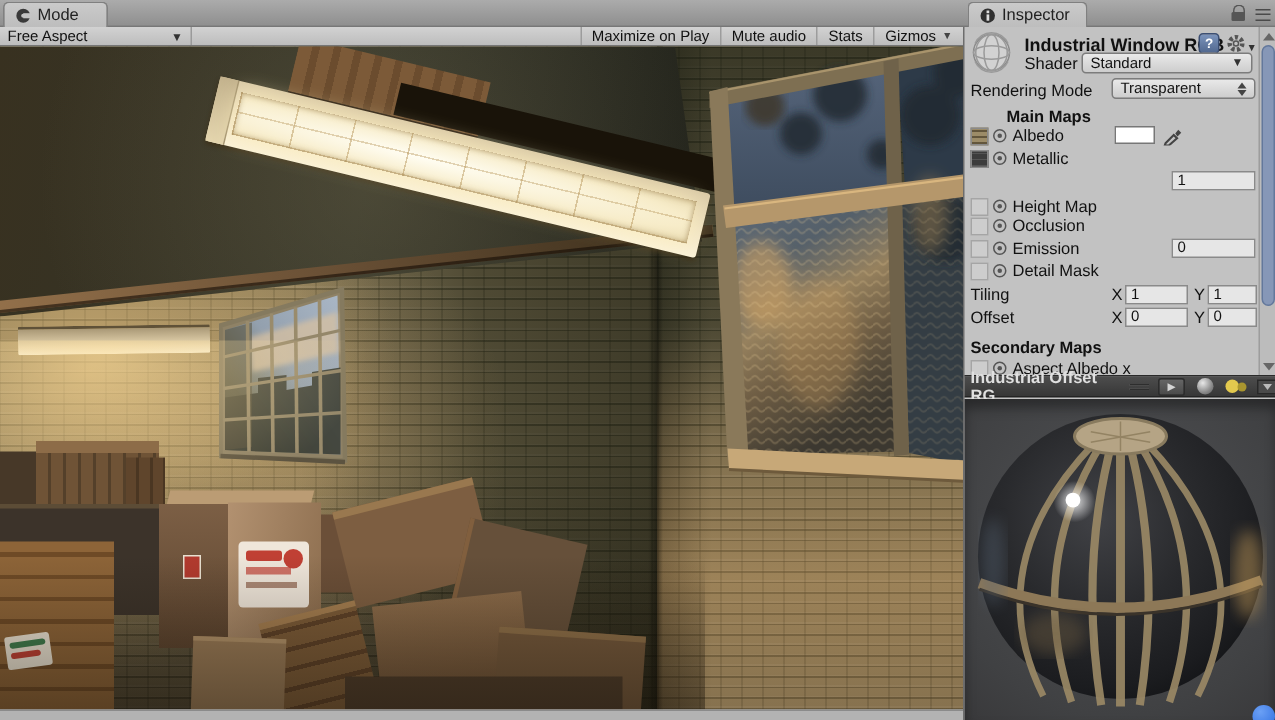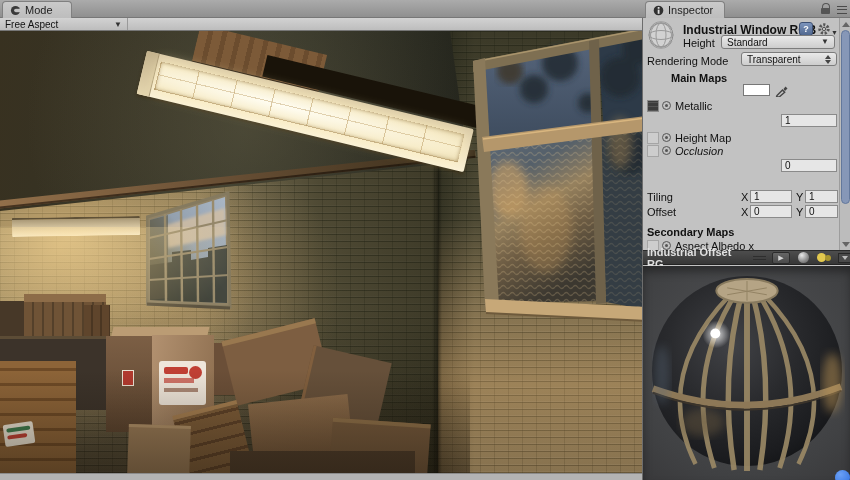--- a/index.html
+++ b/index.html
@@ -188,20 +188,35 @@
           <i></i>
         </span>
     </div>
   </div>
 
   <div class="gtoolbar">
     <div class="aspect">
       <span>Free Aspect</span>
       <span class="arrow">▼</span>
     </div>
+    <div class="gt-buttons">
+      <div class="gt-btn">
+        <span>Maximize on Play</span>
+      </div>
+      <div class="gt-btn">
+        <span>Mute audio</span>
+      </div>
+      <div class="gt-btn">
+        <span>Stats</span>
+      </div>
+      <div class="gt-btn">
+        <span>Gizmos</span>
+        <span class="arrow">▼</span>
+      </div>
+    </div>
   </div>
 
   <div id="viewport">
     <div class="wall-back brick">
         <div class="light"></div>
       </div>
     <div class="wall-right brick">
         <div class="light"></div>
       </div>
     <div class="corner-seam"></div>
@@ -359,65 +374,80 @@
     </svg>
     <div style="position:absolute;left:40px;top:5px;font-size:12px;font-weight:bold;">Industrial Window RGB</div>
     <div class="help-icon">?</div>
     <div class="gear-wrap">
       <svg width="14" height="14" viewBox="0 0 14 14">
         <circle cx="7" cy="7" r="4.2" fill="none" stroke="#555" stroke-width="3" stroke-dasharray="2.1 1.6"></circle>
         <circle cx="7" cy="7" r="1.7" fill="#c2c2c2" stroke="#555"></circle>
       </svg>
       <span style="font-size:7px;color:#333;">▼</span>
     </div>
-    <div style="position:absolute;left:40px;top:19px;">Height</div>
+    <div style="position:absolute;left:40px;top:19px;">Shader</div>
     <div class="dropdown" style="left:78px;top:17px;width:114px;">
       <span>Standard</span>
       <span class="dd-arrow">▼</span>
     </div>
 
     <div class="insp-row" style="top:36px;">Rendering Mode</div>
     <div class="dropdown" style="left:98px;top:34px;width:96px;">
       <span>Transparent</span>
       <span class="updown">
           <i class="u"></i>
           <i class="d"></i>
         </span>
     </div>
 
     <div class="insp-row bold" style="top:53px;padding-left:24px;">Main Maps</div>
 
+    <div class="insp-row" style="top:66px;width:150px;">
+      <span class="thumb thumb-albedo"></span>
+      <span class="target-icon"></span>
+      <span>Albedo</span>
+    </div>
     <div class="color-swatch" style="left:100px;top:66px;"></div>
     <svg style="position:absolute;left:132px;top:65px;" width="14" height="14" viewBox="0 0 14 14">
       <path d="M2,12.5 L7.5,7 l2.2,2.2 L4.2,14 L1.5,14 Z" fill="none" stroke="#444" stroke-width="1.4"></path>
       <path d="M8.5,6 l2,-2.5 2,2 L10,8" fill="#444"></path>
     </svg>
 
     <div class="insp-row" style="top:81px;width:150px;">
       <span class="thumb thumb-metallic"></span>
       <span class="target-icon"></span>
       <span>Metallic</span>
     </div>
 
     <input class="mini-field" style="left: 138px; top: 96px; width: 56px;" value="1">
 
     <div class="insp-row" style="top:113px;width:150px;">
       <span class="thumb thumb-empty"></span>
       <span class="target-icon"></span>
       <span>Height Map</span>
     </div>
 
-    <div class="insp-row" style="top:126px;width:150px;font-style:italic;">
+    <div class="insp-row" style="top:126px;width:150px;">
       <span class="thumb thumb-empty"></span>
       <span class="target-icon"></span>
       <span>Occlusion</span>
     </div>
 
+    <div class="insp-row" style="top:141px;width:150px;">
+      <span class="thumb thumb-empty"></span>
+      <span class="target-icon"></span>
+      <span>Emission</span>
+    </div>
     <input class="mini-field" style="left: 138px; top: 141px; width: 56px;" value="0">
 
+    <div class="insp-row" style="top:156px;width:150px;">
+      <span class="thumb thumb-empty"></span>
+      <span class="target-icon"></span>
+      <span>Detail Mask</span>
+    </div>
 
     <div class="insp-row" style="top:172px;">Tiling</div>
     <div class="insp-row" style="top:172px;left:98px;">X</div>
     <input class="mini-field" style="left: 107px; top: 172px; width: 42px;" value="1">
     <div class="insp-row" style="top:172px;left:153px;">Y</div>
     <input class="mini-field" style="left: 162px; top: 172px; width: 33px;" value="1">
 
     <div class="insp-row" style="top:187px;">Offset</div>
     <div class="insp-row" style="top:187px;left:98px;">X</div>
     <input class="mini-field" style="left: 107px; top: 187px; width: 42px;" value="0">

